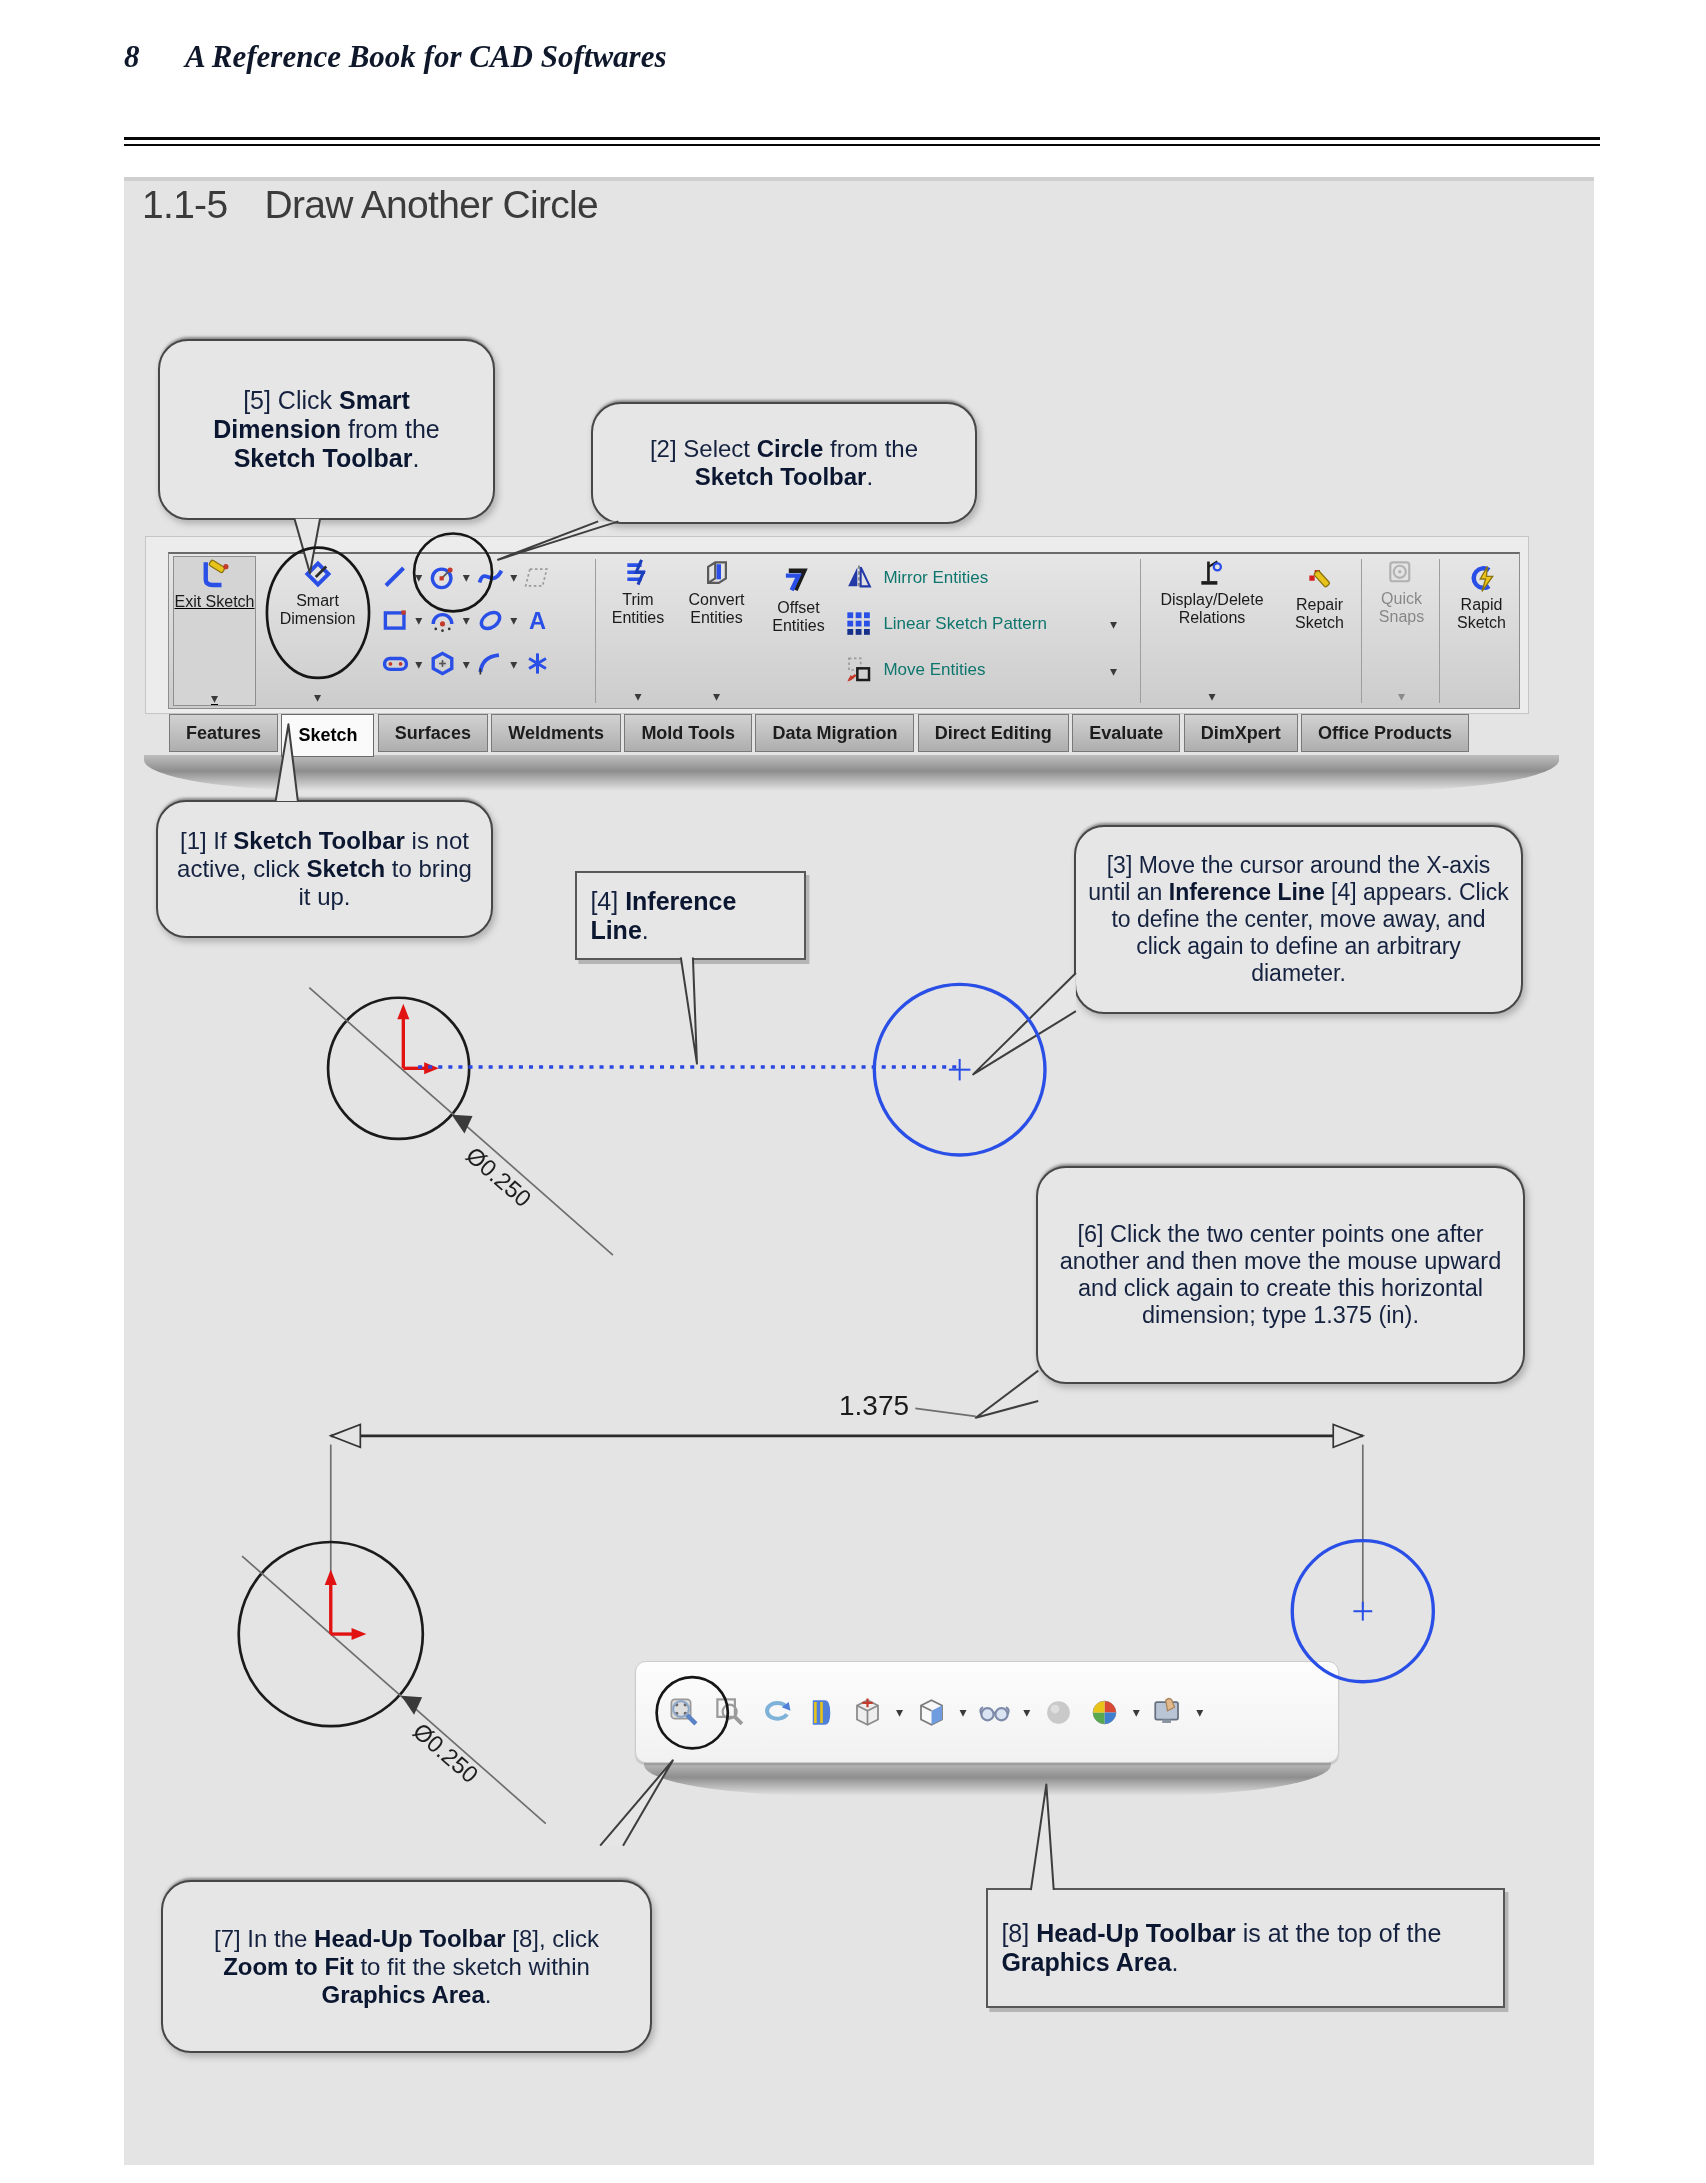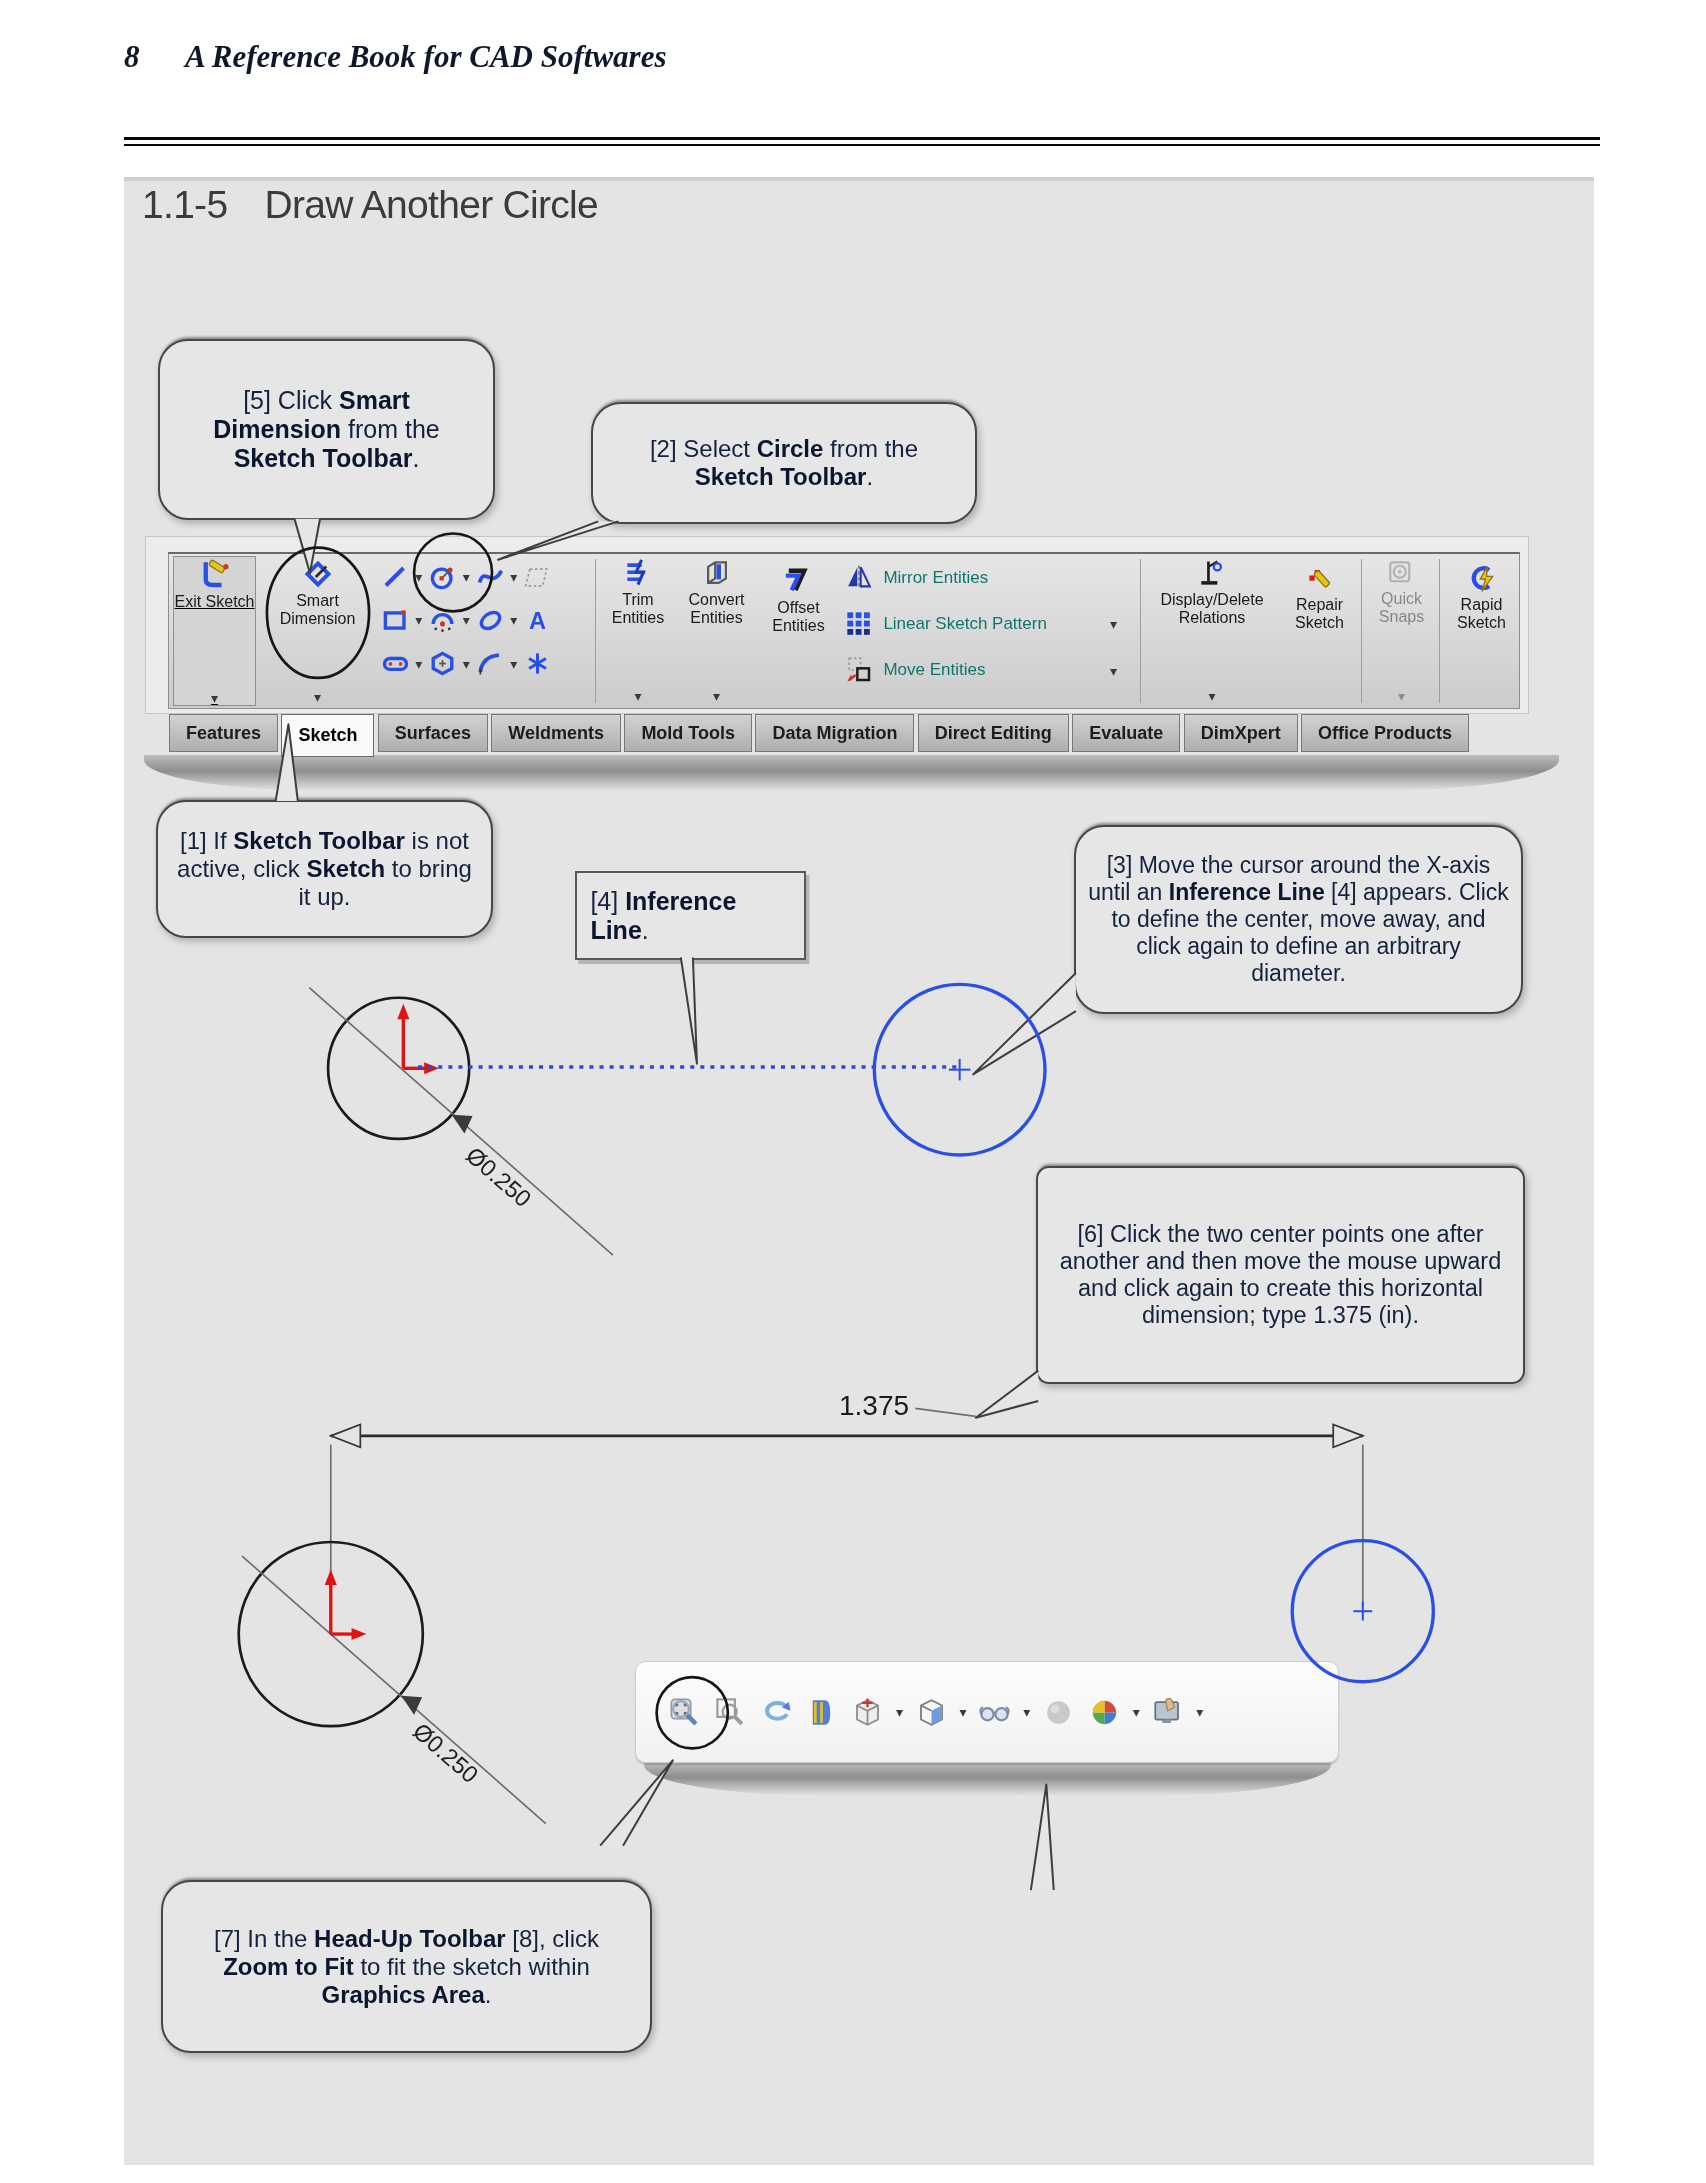--- a/index.html
+++ b/index.html
@@ -419,25 +419,28 @@
   </div>
   <div class="co" style="left:156px;top:800px;width:337px;height:138px;font-size:24px;">
     <div><span>[1] If </span><b>Sketch Toolbar</b><span> is not active, click </span><b>Sketch</b><span> to bring it up.</span></div>
   </div>
   <div class="bx" style="left:575px;top:871px;width:231px;height:89px;font-size:25px;">
     <div><span>[4] </span><b>Inference Line</b><span>.</span></div>
   </div>
   <div class="co" style="left:1074px;top:825px;width:449px;height:189px;font-size:23px;padding:6.7px 12px;">
     <div><span>[3] Move the cursor around the X-axis until an </span><b>Inference Line</b><span> [4] appears.  Click to define the center, move away, and click again to define an arbitrary diameter.</span></div>
   </div>
-  <div class="co" style="left:1036px;top:1166px;width:489px;height:218px;font-size:23.5px;border-radius:13px;">
+  <div class="co" style="left:1036px;top:1166px;width:489px;height:218px;font-size:23.5px;">
     <div><span>[6] Click the two center points one after another and then move the mouse upward and click again to create this horizontal dimension; type 1.375 (in).</span></div>
   </div>
   <div class="co" style="left:161px;top:1844px;width:491px;height:173px;font-size:24px;margin-top:36px;">
     <div><span>[7] In the </span><b>Head-Up Toolbar</b><span> [8], click </span><b>Zoom to Fit</b><span> to fit the sketch within </span><b>Graphics Area</b><span>.</span></div>
+  </div>
+  <div class="bx" style="left:986px;top:1888px;width:519px;height:120px;font-size:25px;">
+    <div><span>[8] </span><b>Head-Up Toolbar</b><span> is at the top of the </span><b>Graphics Area</b><span>.</span></div>
   </div>
 
   <div class="dimrot" style="left:478px;top:1142px;">Ø0.250</div>
   <div class="dimrot" style="left:425px;top:1718px;">Ø0.250</div>
   <div class="hdim">1.375</div>
 
   <svg class="anno" width="1707" height="2183" viewBox="0 0 2540 3249">
 
     <path class="tail" d="M438,772 L461,853 L476,772"></path>
     <path class="tail" d="M890,776 L741,833 L920,776"></path>

